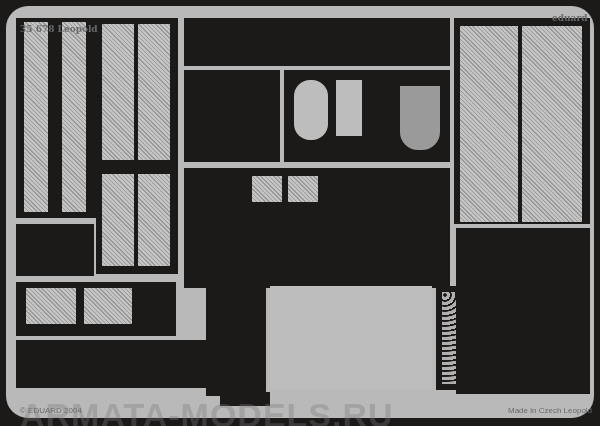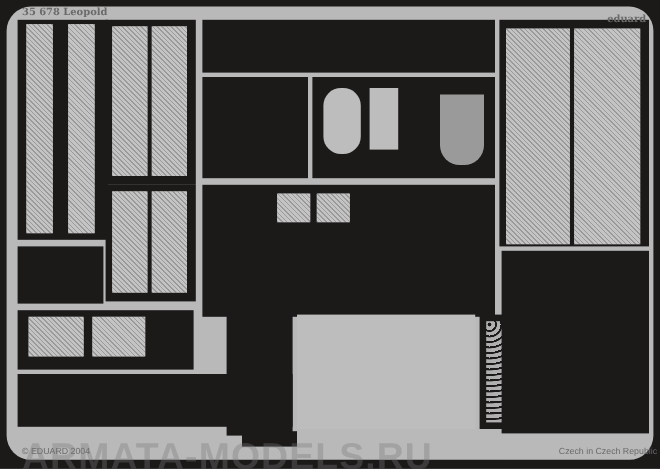--- a/index.html
+++ b/index.html
@@ -50,17 +50,17 @@
   <div class="hole" style="left:10px;top:334px;width:250px;height:48px;"></div>
 
   <div class="hole" style="left:200px;top:280px;width:60px;height:110px;"></div>
   <div class="plate" style="left:264px;top:280px;width:162px;height:104px;"></div>
   <div class="hole" style="left:430px;top:280px;width:80px;height:104px;"></div>
   <div class="mesh" style="left:436px;top:286px;width:66px;height:92px;background:repeating-radial-gradient(circle at 3px 3px,#1c1a19 0 1.5px,#b0b0b0 2px 5px);"></div>
   <div class="hole" style="left:450px;top:222px;width:134px;height:166px;"></div>
   <div class="hole" style="left:214px;top:386px;width:50px;height:14px;"></div>
 </div>
 
-<div class="lbl" style="left:20px;top:7px;"><span>35 678</span> <span>Leopold</span></div>
+<div class="lbl" style="left:20px;top:24px;"><span>35 678</span> <span>Leopold</span></div>
 <div class="lbl" style="left:552px;top:13px;">eduard</div>
 <div class="small" style="left:20px;top:406px;">© EDUARD 2004</div>
-<div class="small" style="left:508px;top:406px;">Czech in Czech Republic</div>
+<div class="small" style="left:508px;top:406px;">Made in Czech Leopold</div>
 <div class="wm">ARMATA-MODELS.RU</div>
 
 </body></html>

